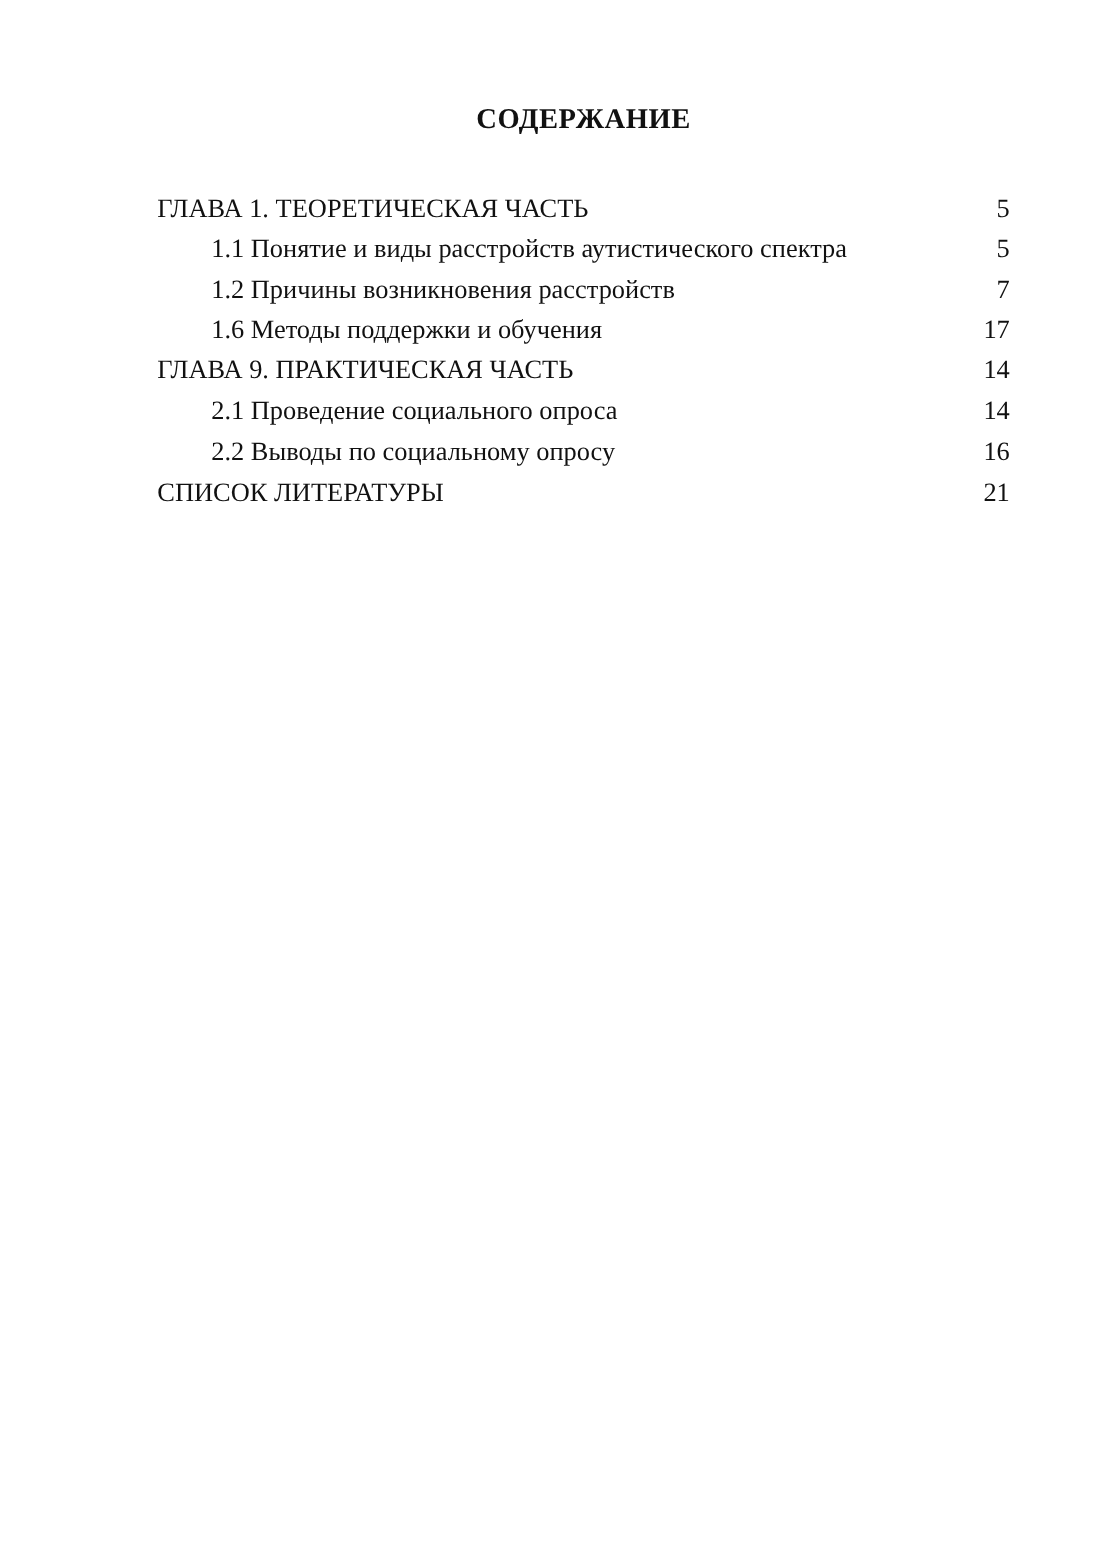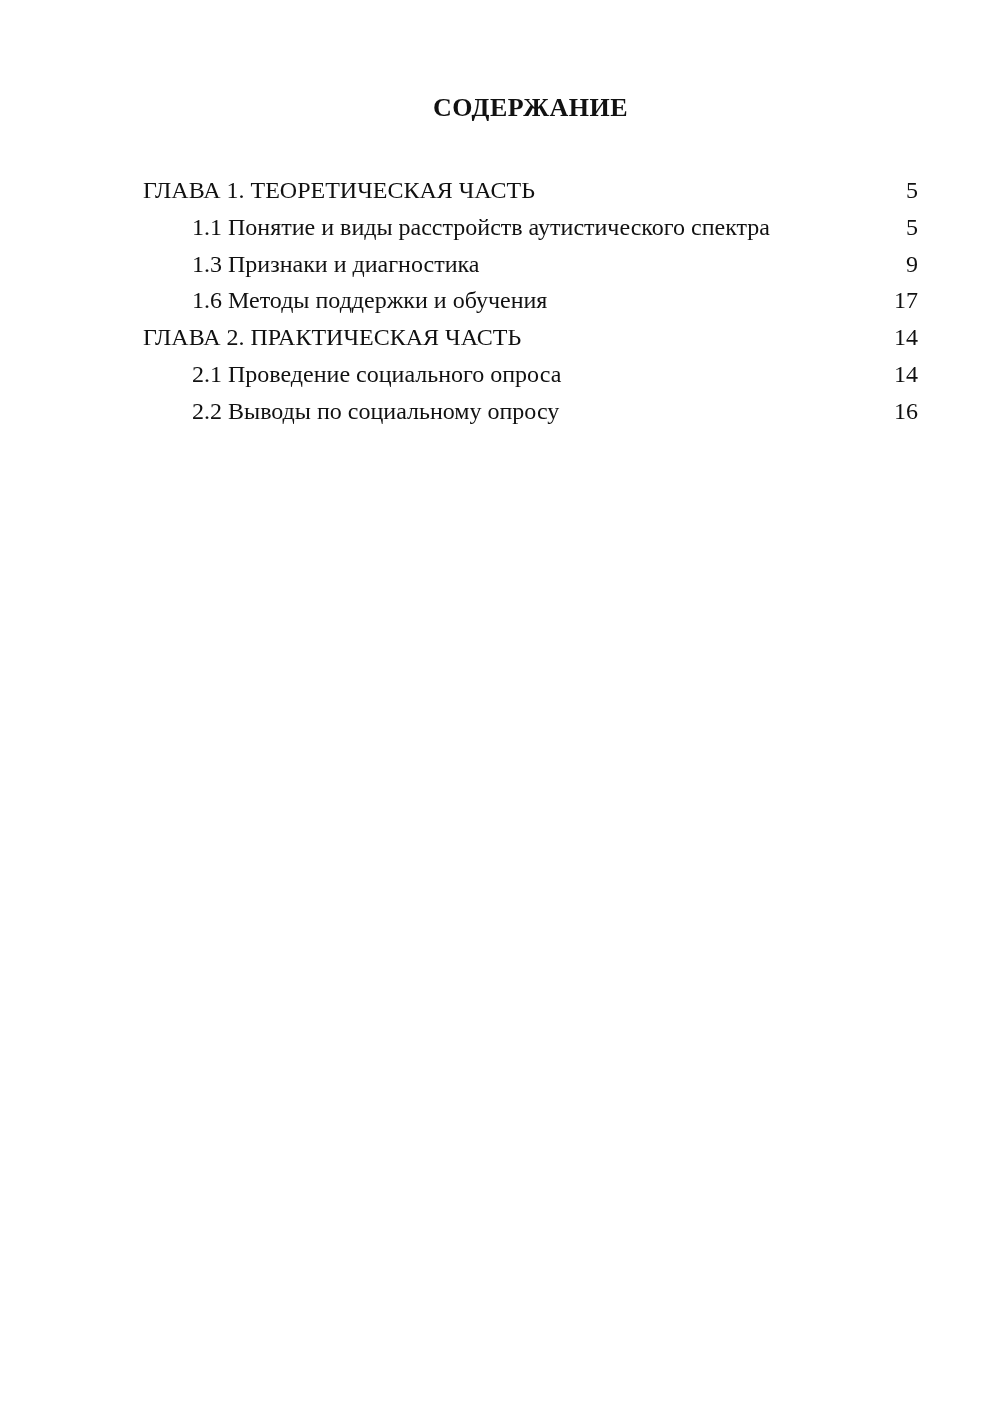--- a/index.html
+++ b/index.html
@@ -77,36 +77,40 @@
   <div class="toc">
       <div class="toc-row level-0">
       <span class="toc-label">ГЛАВА 1. ТЕОРЕТИЧЕСКАЯ ЧАСТЬ</span>
       <span class="toc-page">5</span>
     </div>
       <div class="toc-row level-1">
       <span class="toc-label">1.1 Понятие и виды расстройств аутистического спектра</span>
       <span class="toc-page">5</span>
     </div>
       <div class="toc-row level-1">
-      <span class="toc-label">1.3 Признаки и диагностика</span>
-      <span class="toc-page">9</span>
+      <span class="toc-label">1.2 Причины возникновения расстройств</span>
+      <span class="toc-page">7</span>
     </div>
       <div class="toc-row level-1">
       <span class="toc-label">1.6 Методы поддержки и обучения</span>
       <span class="toc-page">17</span>
     </div>
       <div class="toc-row level-0">
-      <span class="toc-label">ГЛАВА 2. ПРАКТИЧЕСКАЯ ЧАСТЬ</span>
+      <span class="toc-label">ГЛАВА 9. ПРАКТИЧЕСКАЯ ЧАСТЬ</span>
       <span class="toc-page">14</span>
     </div>
       <div class="toc-row level-1">
       <span class="toc-label">2.1 Проведение социального опроса</span>
       <span class="toc-page">14</span>
     </div>
       <div class="toc-row level-1">
       <span class="toc-label">2.2 Выводы по социальному опросу</span>
       <span class="toc-page">16</span>
     </div>
+      <div class="toc-row level-0">
+      <span class="toc-label">СПИСОК ЛИТЕРАТУРЫ</span>
+      <span class="toc-page">21</span>
+    </div>
     </div>
 
   <div class="page-footer">2</div>
 
 </div>
 
 </body></html>

